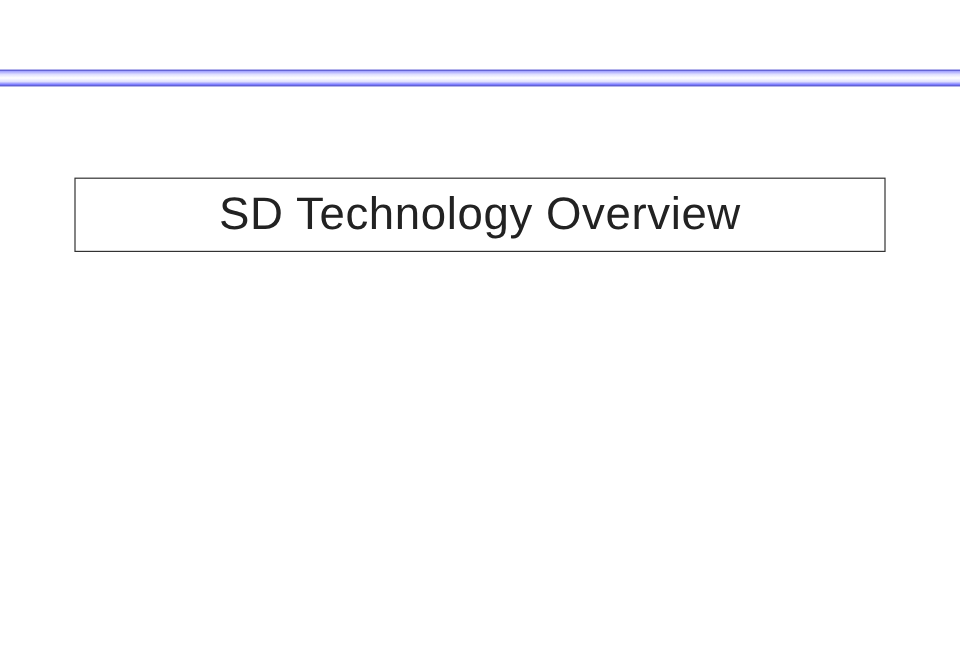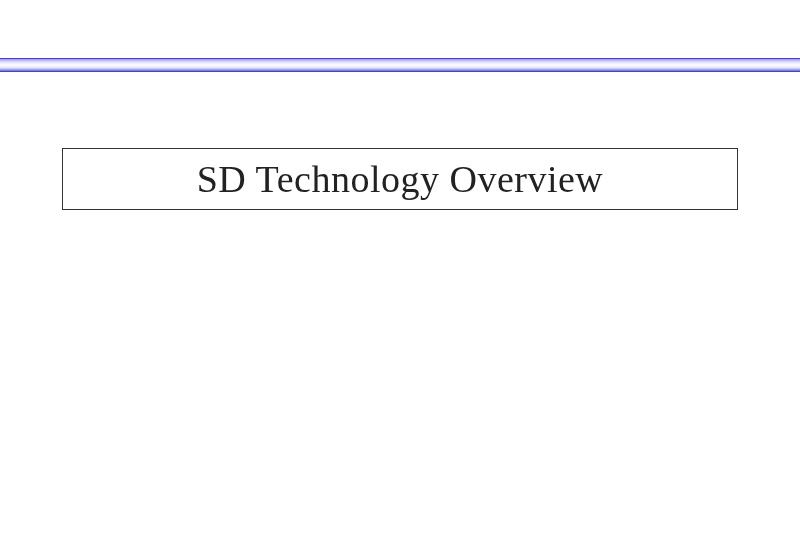--- a/index.html
+++ b/index.html
@@ -38,21 +38,20 @@
       border: 1px solid #333333;
       display: flex;
       align-items: center;
       justify-content: center;
     }
     .title-text {
       font-size: 38px;
       font-weight: normal;
       color: #222222;
       letter-spacing: 0.5px;
-      font-family: Liberation Serif, serif;
     }
   </style>
 </head>
 <body>
 
 <div class="top-bar"></div>
 
 <div class="title-box">
   <span class="title-text">SD Technology Overview</span>
 </div>

